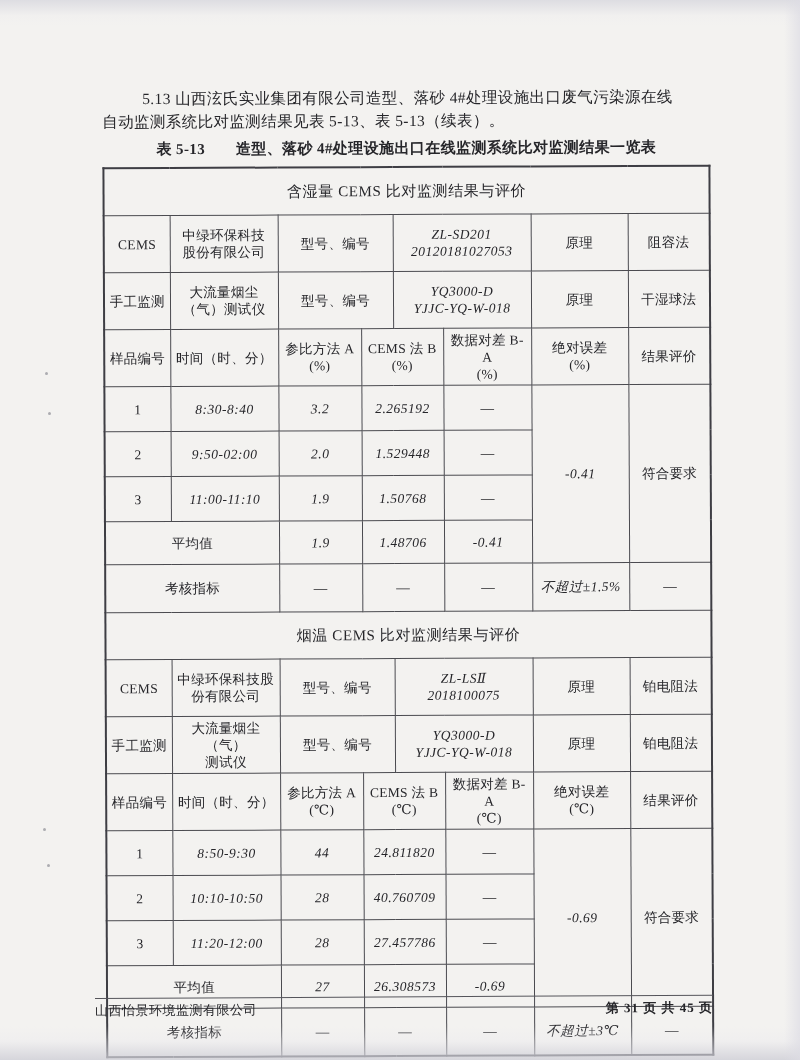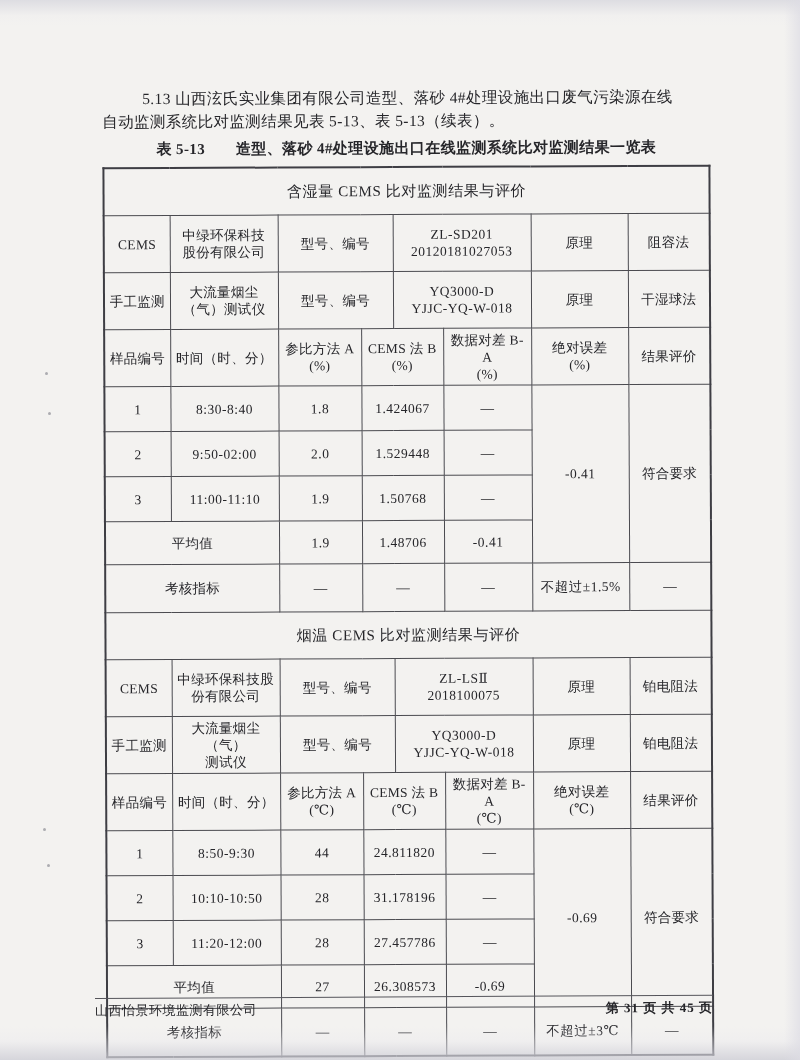--- a/index.html
+++ b/index.html
@@ -45,21 +45,21 @@
     overflow:hidden;
   }
   table.cmp{border:2px solid #3e3e44;}
   .pre{white-space:pre-line;border-radius:7px;}
   tr.r-title td{height:42px;font-size:15px;letter-spacing:.6px;}
   tr.r-equip td{height:52px;}
   tr.r-head td{height:52px;}
   tr.r-data td{height:40px;}
   tr.r-avg td{height:38px;}
   tr.r-assess td{height:43px;margin-left:48px;}
-  .num{letter-spacing:.5px;}
+  .num{letter-spacing:.5px;font-style:italic;}
 
   .footer{
     position:absolute;left:95px;top:998px;width:618px;z-index:3;
     border-top:1.5px solid #55555b;
     display:flex;justify-content:space-between;align-items:flex-start;
     padding-top:3px;font-size:13px;letter-spacing:.5px;
     transform:rotate(-0.3deg);transform-origin:0 0;
   }
   .footer .pageinfo{font-weight:600;letter-spacing:1px;}
 </style>
@@ -129,22 +129,22 @@
 (%)</td>
       <td class="pre">数据对差 B-A
 (%)</td>
       <td class="pre">绝对误差
 (%)</td>
       <td class="pre">结果评价</td>
     </tr>
     <tr class="r-data">
       <td>1</td>
       <td class="num">8:30-8:40</td>
-      <td class="num">1.8</td>
-      <td colspan="2" class="num">1.424067</td>
+      <td class="num">3.2</td>
+      <td colspan="2" class="num">2.265192</td>
       <td>—</td>
       <td rowspan="4" class="num">-0.41</td>
       <td rowspan="4">符合要求</td>
     </tr>
     <tr class="r-data">
       <td>2</td>
       <td class="num">9:50-02:00</td>
       <td class="num">2.0</td>
       <td colspan="2" class="num">1.529448</td>
       <td>—</td>
@@ -213,21 +213,21 @@
       <td class="num">44</td>
       <td colspan="2" class="num">24.811820</td>
       <td>—</td>
       <td rowspan="4" class="num">-0.69</td>
       <td rowspan="4">符合要求</td>
     </tr>
     <tr class="r-data">
       <td>2</td>
       <td class="num">10:10-10:50</td>
       <td class="num">28</td>
-      <td colspan="2" class="num">31.178196</td>
+      <td colspan="2" class="num">40.760709</td>
       <td>—</td>
     </tr>
     <tr class="r-data">
       <td>3</td>
       <td class="num">11:20-12:00</td>
       <td class="num">28</td>
       <td colspan="2" class="num">27.457786</td>
       <td>—</td>
     </tr>
     <tr class="r-avg">

